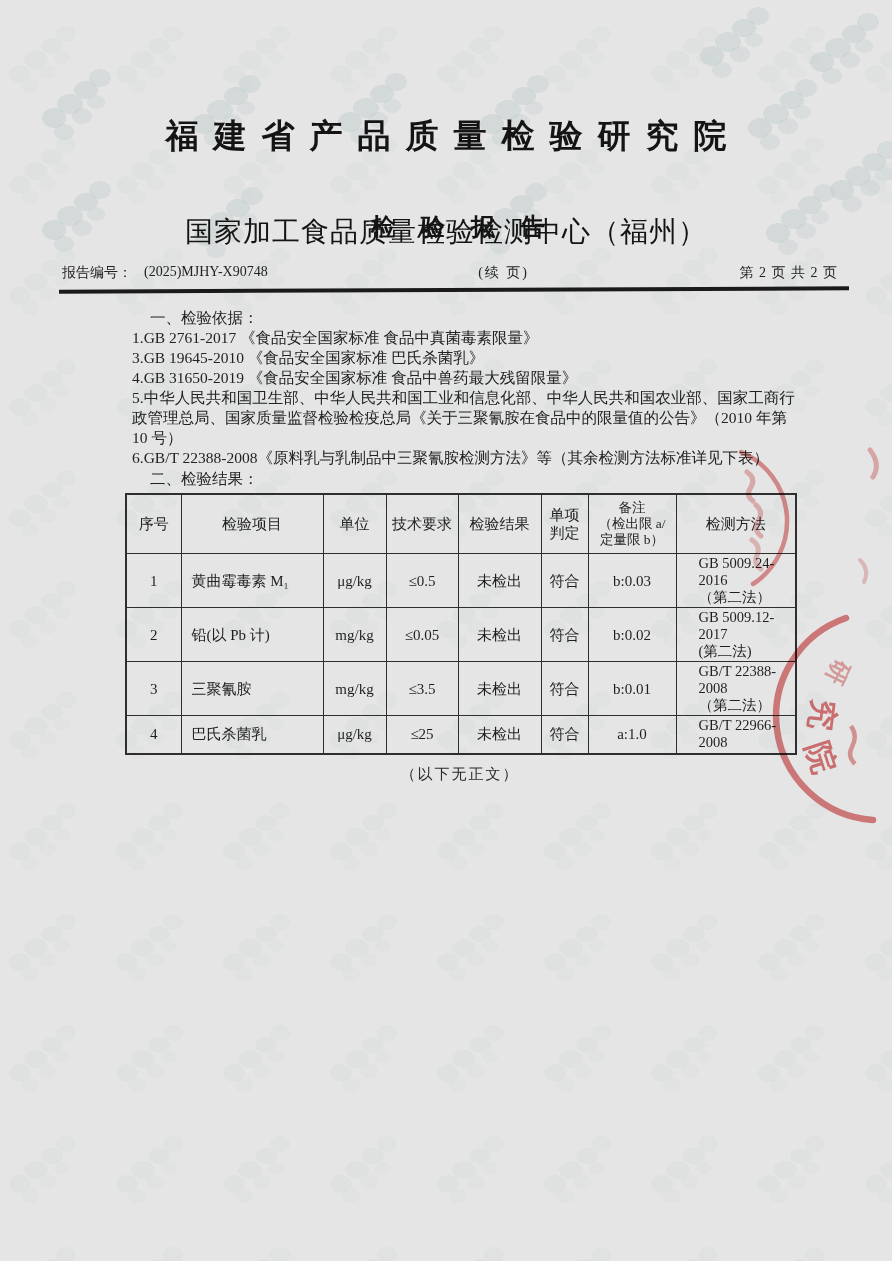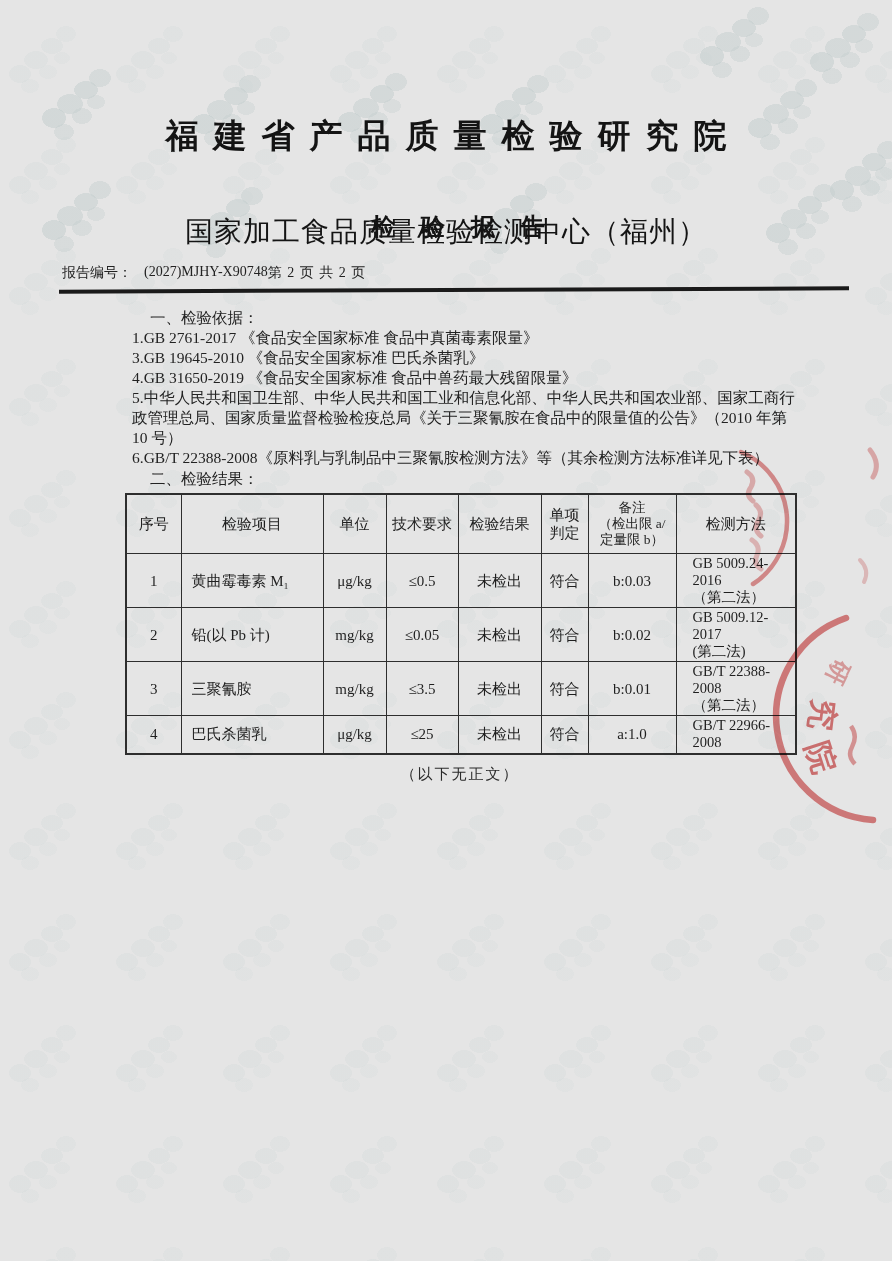--- a/index.html
+++ b/index.html
@@ -53,21 +53,21 @@
   table.results{border-collapse:collapse;margin:4px 0 0 -7px;table-layout:fixed;width:670px;
                 background:transparent;}
   table.results th,table.results td{
     border:1.3px solid #2e2e2e;text-align:center;vertical-align:middle;
     font-weight:normal;font-size:15px;padding:1px 2px;white-space:pre-line;line-height:18px;color:#1f1f1f;}
   table.results{border:2px solid #2e2e2e;}
   table.results thead th{height:56px;}
   table.results tbody tr{height:38px;}
   table.results thead th:nth-child(7){font-size:13.5px;line-height:16px;}
   table.results td.c1{text-align:left;padding-left:10px;}
-  table.results td.c7{text-align:left;padding-left:16px;font-size:14.5px;line-height:17px;}
+  table.results td.c7{text-align:left;padding-left:22px;font-size:14.5px;line-height:17px;}
   .endnote{margin-top:9px;width:670px;margin-left:-7px;text-align:center;font-size:15px;
            letter-spacing:2px;color:#2a2a2a;}
   .sealsvg{position:absolute;inset:0;z-index:3;pointer-events:none;mix-blend-mode:multiply;}
 </style>
 </head>
 <body>
 
 <div class="page">
 
   <div class="wm-tile"></div>
@@ -85,22 +85,23 @@
   <div class="blob" style="left:820px;top:120px;"></div>
 
   <div class="content">
     <div class="t1">福建省产品质量检验研究院</div>
     <div class="t2">国家加工食品质量检验检测中心（福州）</div>
     <div class="t3">检验报告</div>
 
     <div class="meta">
       <span class="left">
         <span>报告编号：</span>
-        <span>(2027)MJHY-X90748</span>
+        <span>(2025)MJHY-X90748</span>
       </span>
+      <span class="mid">(续 页)</span>
       <span class="right">第 2 页  共 2 页</span>
     </div>
     <div class="rule"></div>
 
     <div class="bodyblock">
       <p class="head">一、检验依据：</p>
       <div>
           <p>1.GB 2761-2017 《食品安全国家标准 食品中真菌毒素限量》</p>
           <p>3.GB 19645-2010 《食品安全国家标准 巴氏杀菌乳》</p>
           <p>4.GB 31650-2019 《食品安全国家标准 食品中兽药最大残留限量》</p>

